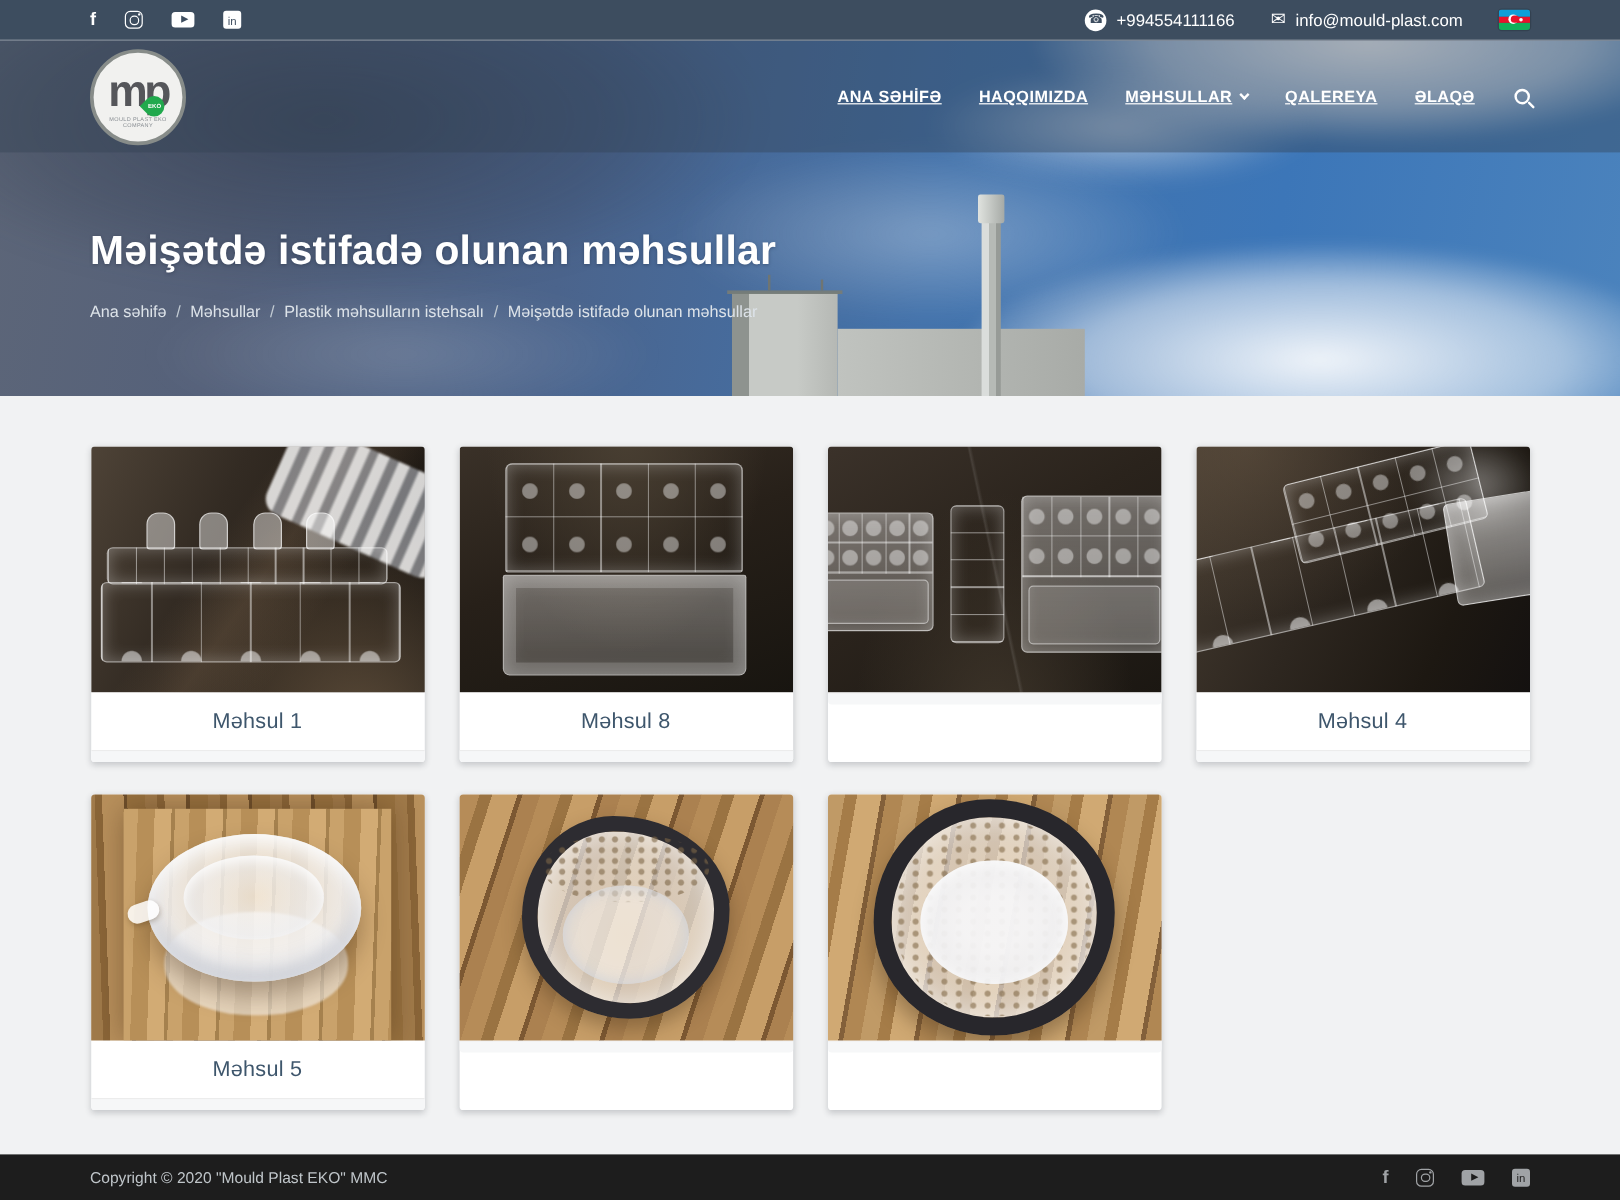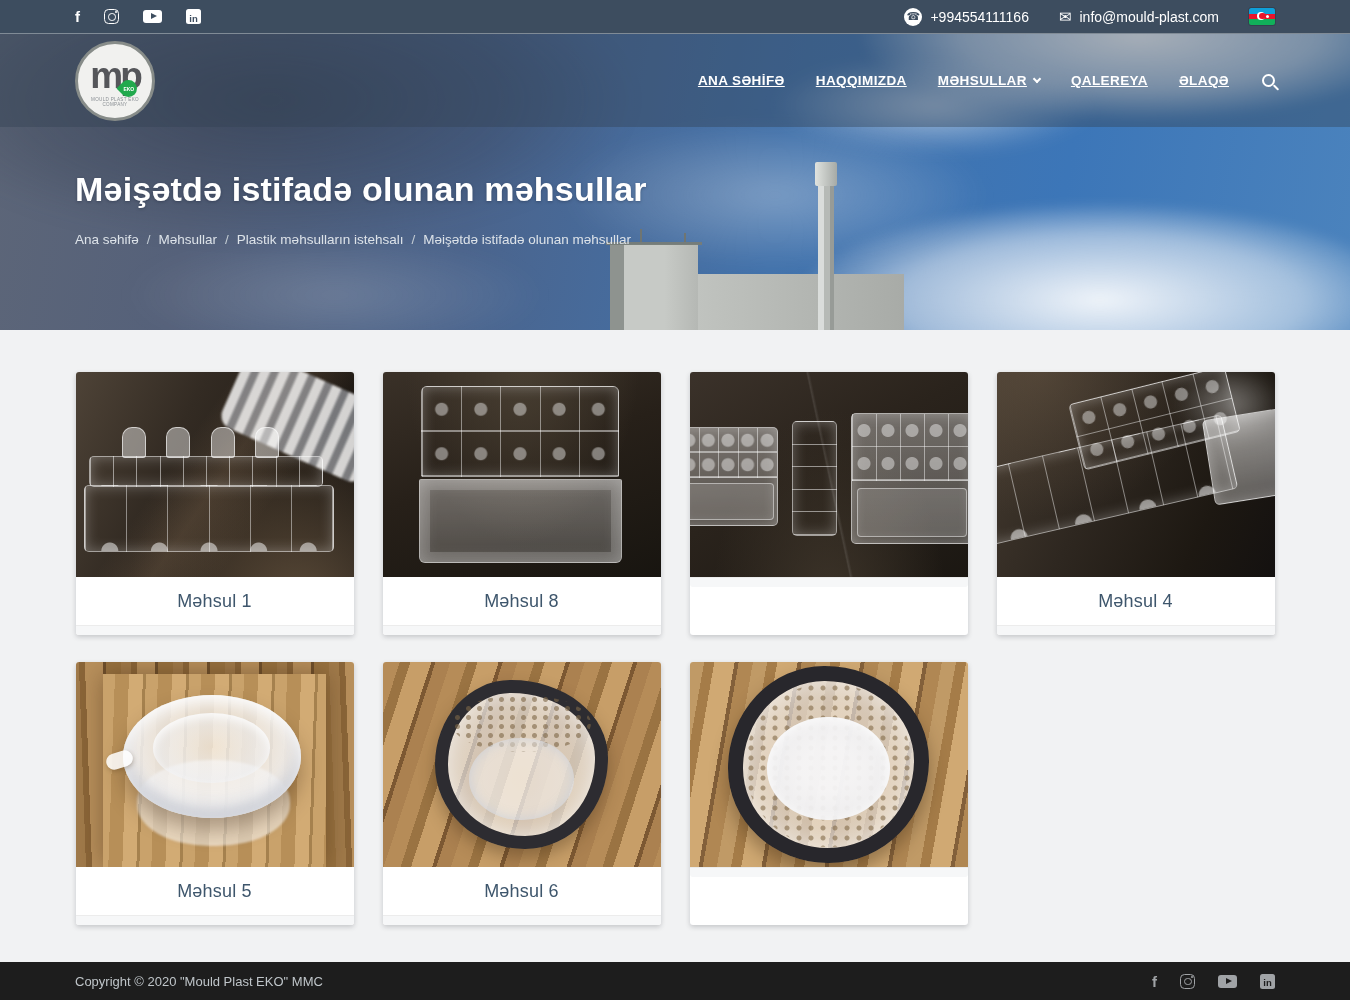--- a/index.html
+++ b/index.html
@@ -51,21 +51,21 @@
   .ic-ig { width:15px; height:15px; border:1.8px solid currentColor; border-radius:4.5px; position:relative; }
   .ic-ig::before { content:""; position:absolute; left:3px; top:3px; width:5.5px; height:5.5px;
     border:1.6px solid currentColor; border-radius:50%; }
   .ic-ig::after { content:""; position:absolute; right:1.4px; top:1.4px; width:2px; height:2px;
     background:currentColor; border-radius:50%; }
   .ic-yt { width:19px; height:13px; background:currentColor; border-radius:3px; position:relative; }
   .ic-yt::after { content:""; position:absolute; left:7.5px; top:3.2px;
     border-left:6px solid var(--icbg); border-top:3.4px solid transparent; border-bottom:3.4px solid transparent; }
   .ic-li { width:15px; height:15px; background:currentColor; border-radius:2.5px;
     display:flex; align-items:flex-end; justify-content:center; }
-  .ic-li span { color:var(--icbg); font-size:9.5px; font-weight:700; line-height:1.2; }
+  .ic-li span { color:var(--icbg); font-size:9.5px; font-weight:400; line-height:1.2; }
   .ic-ph { width:18px; height:18px; background:currentColor; border-radius:50%; position:relative; }
   .ic-ph span { position:absolute; inset:0; color:var(--icbg); font-size:11px; line-height:17px; text-align:center; }
   .ic-mail { font-size:15px; line-height:1; }
   .ic-search { width:13px; height:13px; border:2px solid currentColor; border-radius:50%; position:relative; }
   .ic-search::after { content:""; position:absolute; width:2px; height:7px; background:currentColor;
     right:-3.5px; bottom:-5.5px; transform:rotate(-45deg); border-radius:1px; }
   .chev { width:6px; height:6px; border-right:2px solid currentColor; border-bottom:2px solid currentColor;
     transform:rotate(45deg); margin-left:7px; margin-top:-4px; }
 
   
@@ -85,21 +85,21 @@
     border-radius:0 50% 50% 50%; transform:rotate(-45deg); display:flex; align-items:center; justify-content:center; }
   .logo-drop span { transform:rotate(45deg); color:#fff; font-size:5px; font-weight:700; }
   .logo-cap { position:absolute; bottom:11px; left:0; width:100%; text-align:center;
     font-size:4.6px; color:#8a8f94; letter-spacing:.3px; }
   .nav { display:flex; align-items:center; gap:31px;text-decoration:underline; }
   .nav-item { display:flex; align-items:center; color:#fff; font-size:13.5px; font-weight:700;
     letter-spacing:.4px; cursor:pointer; white-space:nowrap; }
   .search-btn { margin-left:2px; }
 
   
-  .hero-inner { position:absolute; z-index:3; left:75px; top:170px; }
+  .hero-inner { position:absolute; z-index:3; left:75px; top:190px; }
   .hero-title { font-size:34px; font-weight:700; color:#fff; letter-spacing:.2px;
     text-shadow:0 1px 3px rgba(20,30,50,.35); }
   .crumbs { margin-top:23px; display:flex; gap:8px; font-size:13.5px; color:#dde3e9; align-items:center; }
   .crumbs .sep { color:#c3ccd4; }
   .crumb { cursor:pointer; } .crumb.current { cursor:default; }
 
   
   .content { flex:1; background:#f1f2f3; padding-top:42px; }
   .grid { width:1199px; margin:0 auto; display:grid; grid-template-columns:repeat(4,278px);
     column-gap:29px; row-gap:27px; justify-content:start; }
@@ -384,21 +384,20 @@
         <div class="card-label">Məhsul 5</div>
         <div class="card-foot"></div>
       </div>
 
       <div class="card">
         <div class="scene wood6">
           <div class="s6-basket"></div>
           <div class="s6-holes"></div>
           <div class="s6-base"></div>
         </div>
-        <div class="card-label">Məhsul 6</div>
         <div class="card-foot"></div>
       </div>
 
       <div class="card">
         <div class="scene wood7">
           <div class="s7-basket"></div>
           <div class="s7-holes"></div>
           <div class="s7-base"></div>
         </div>
         <div class="card-foot"></div>

